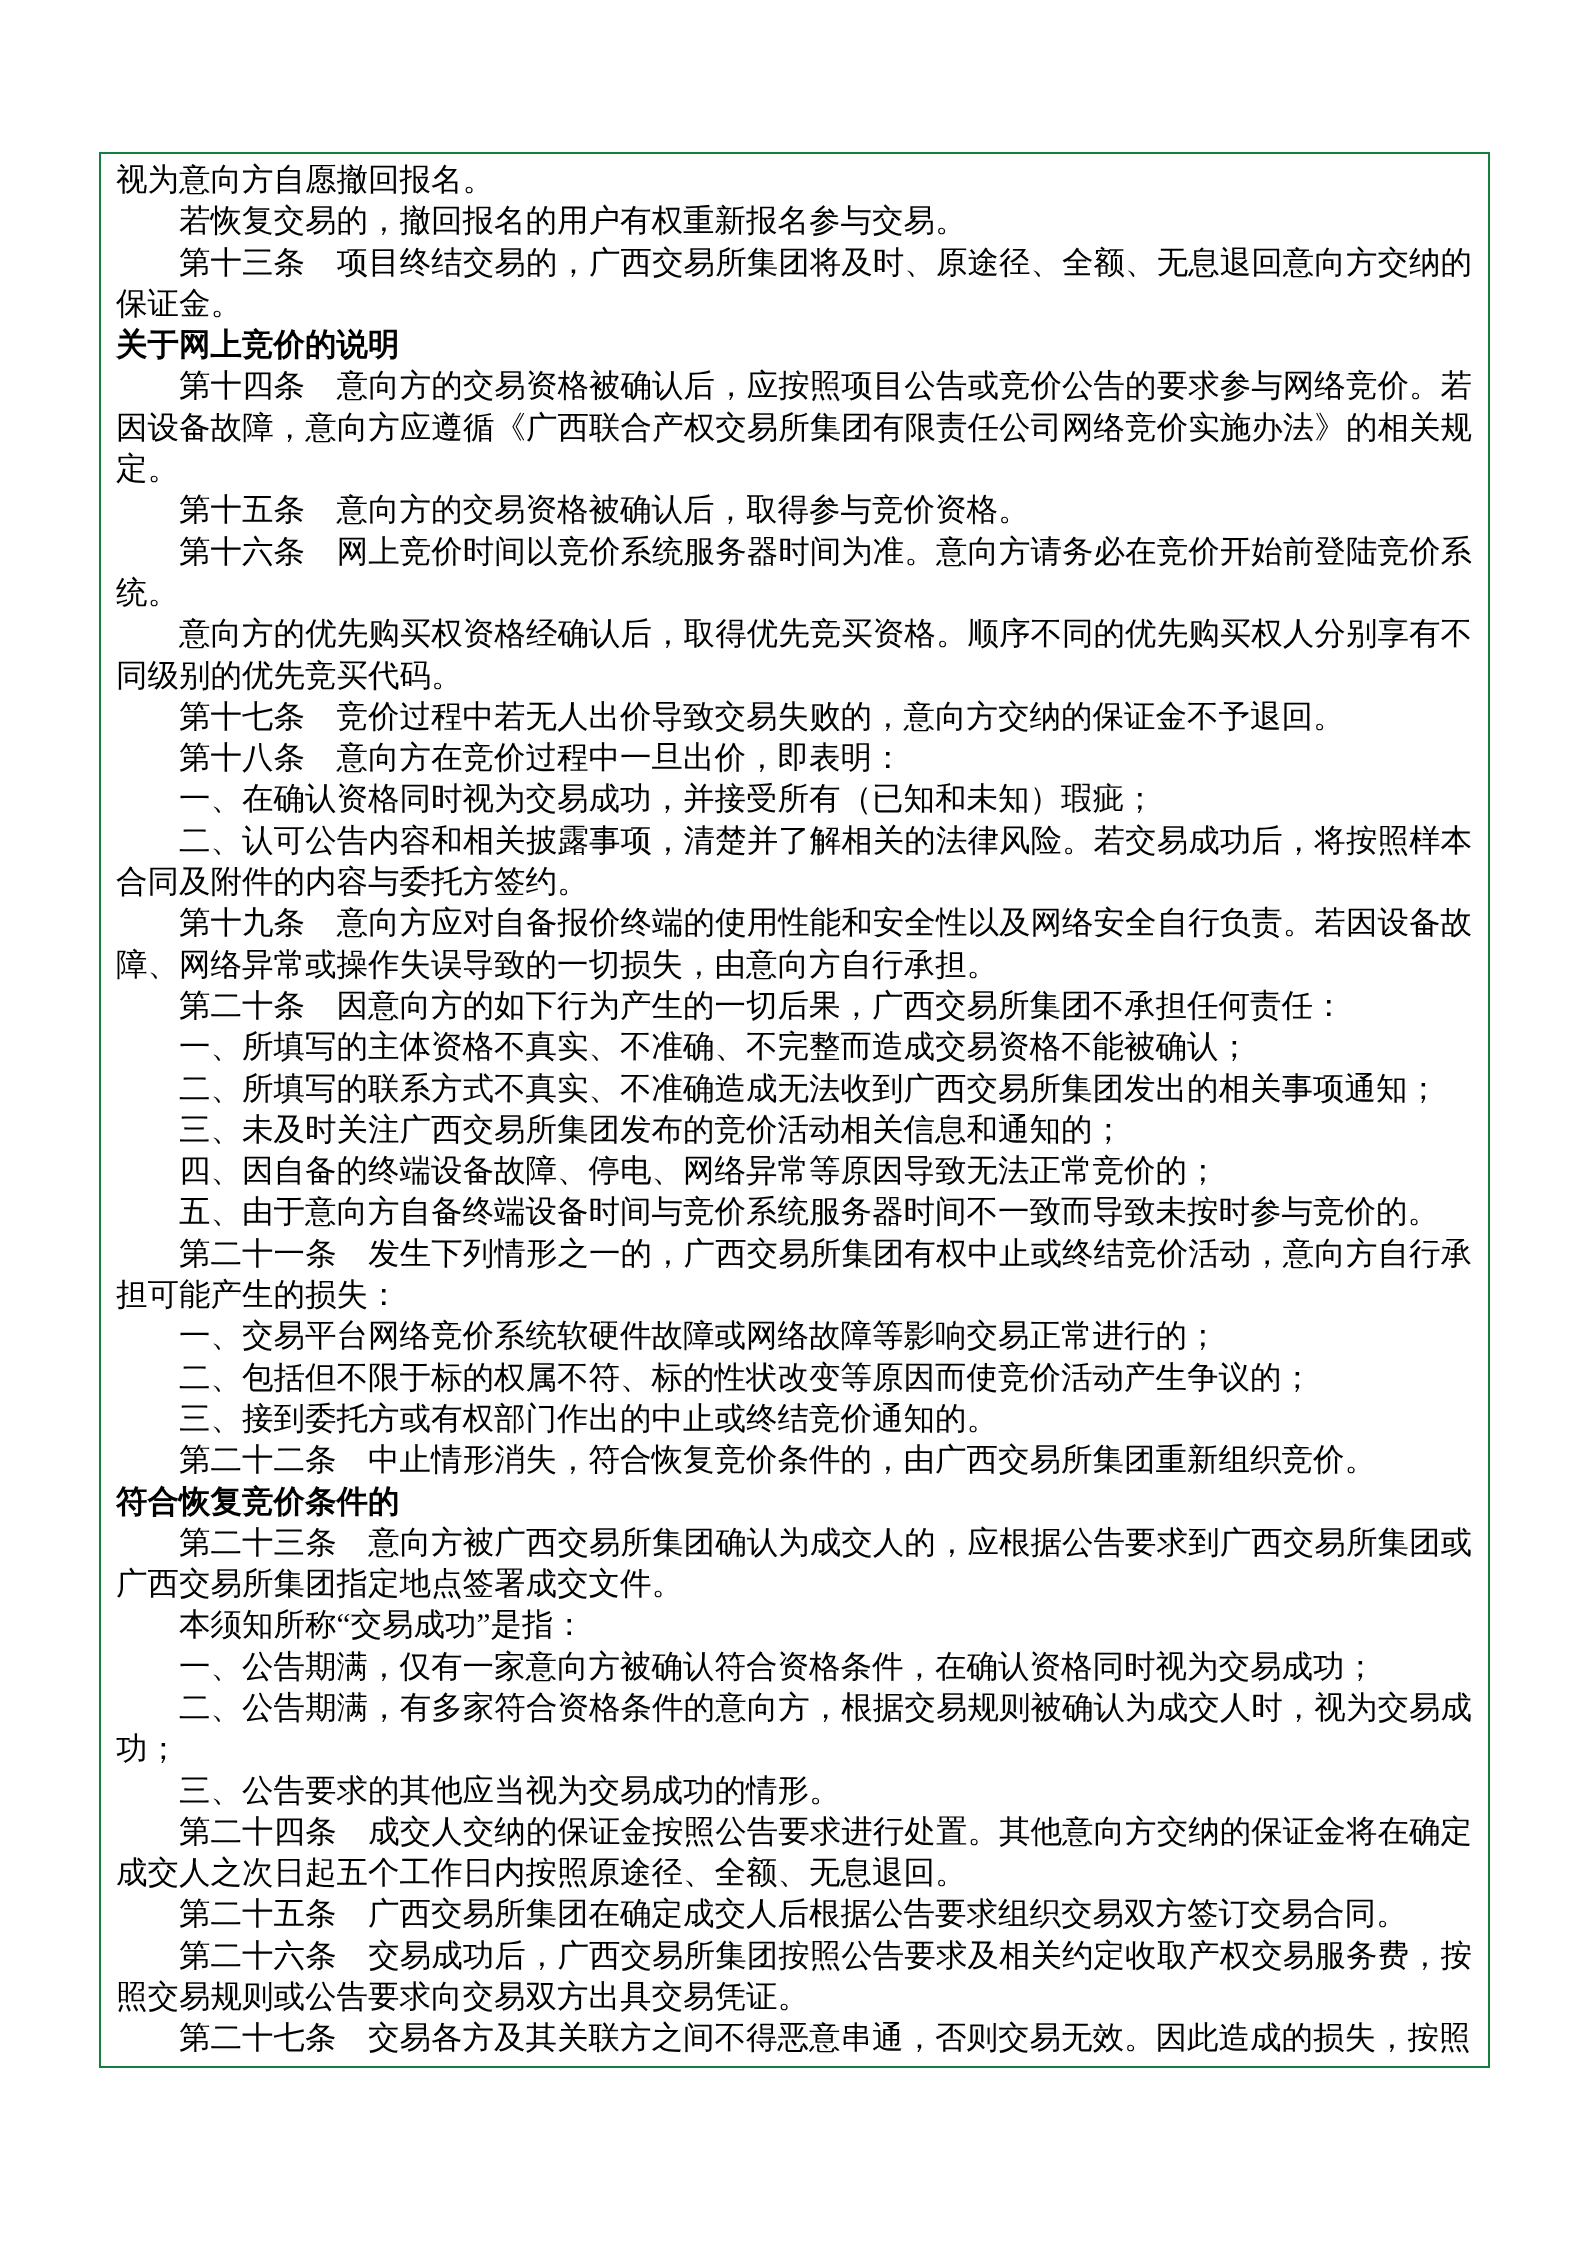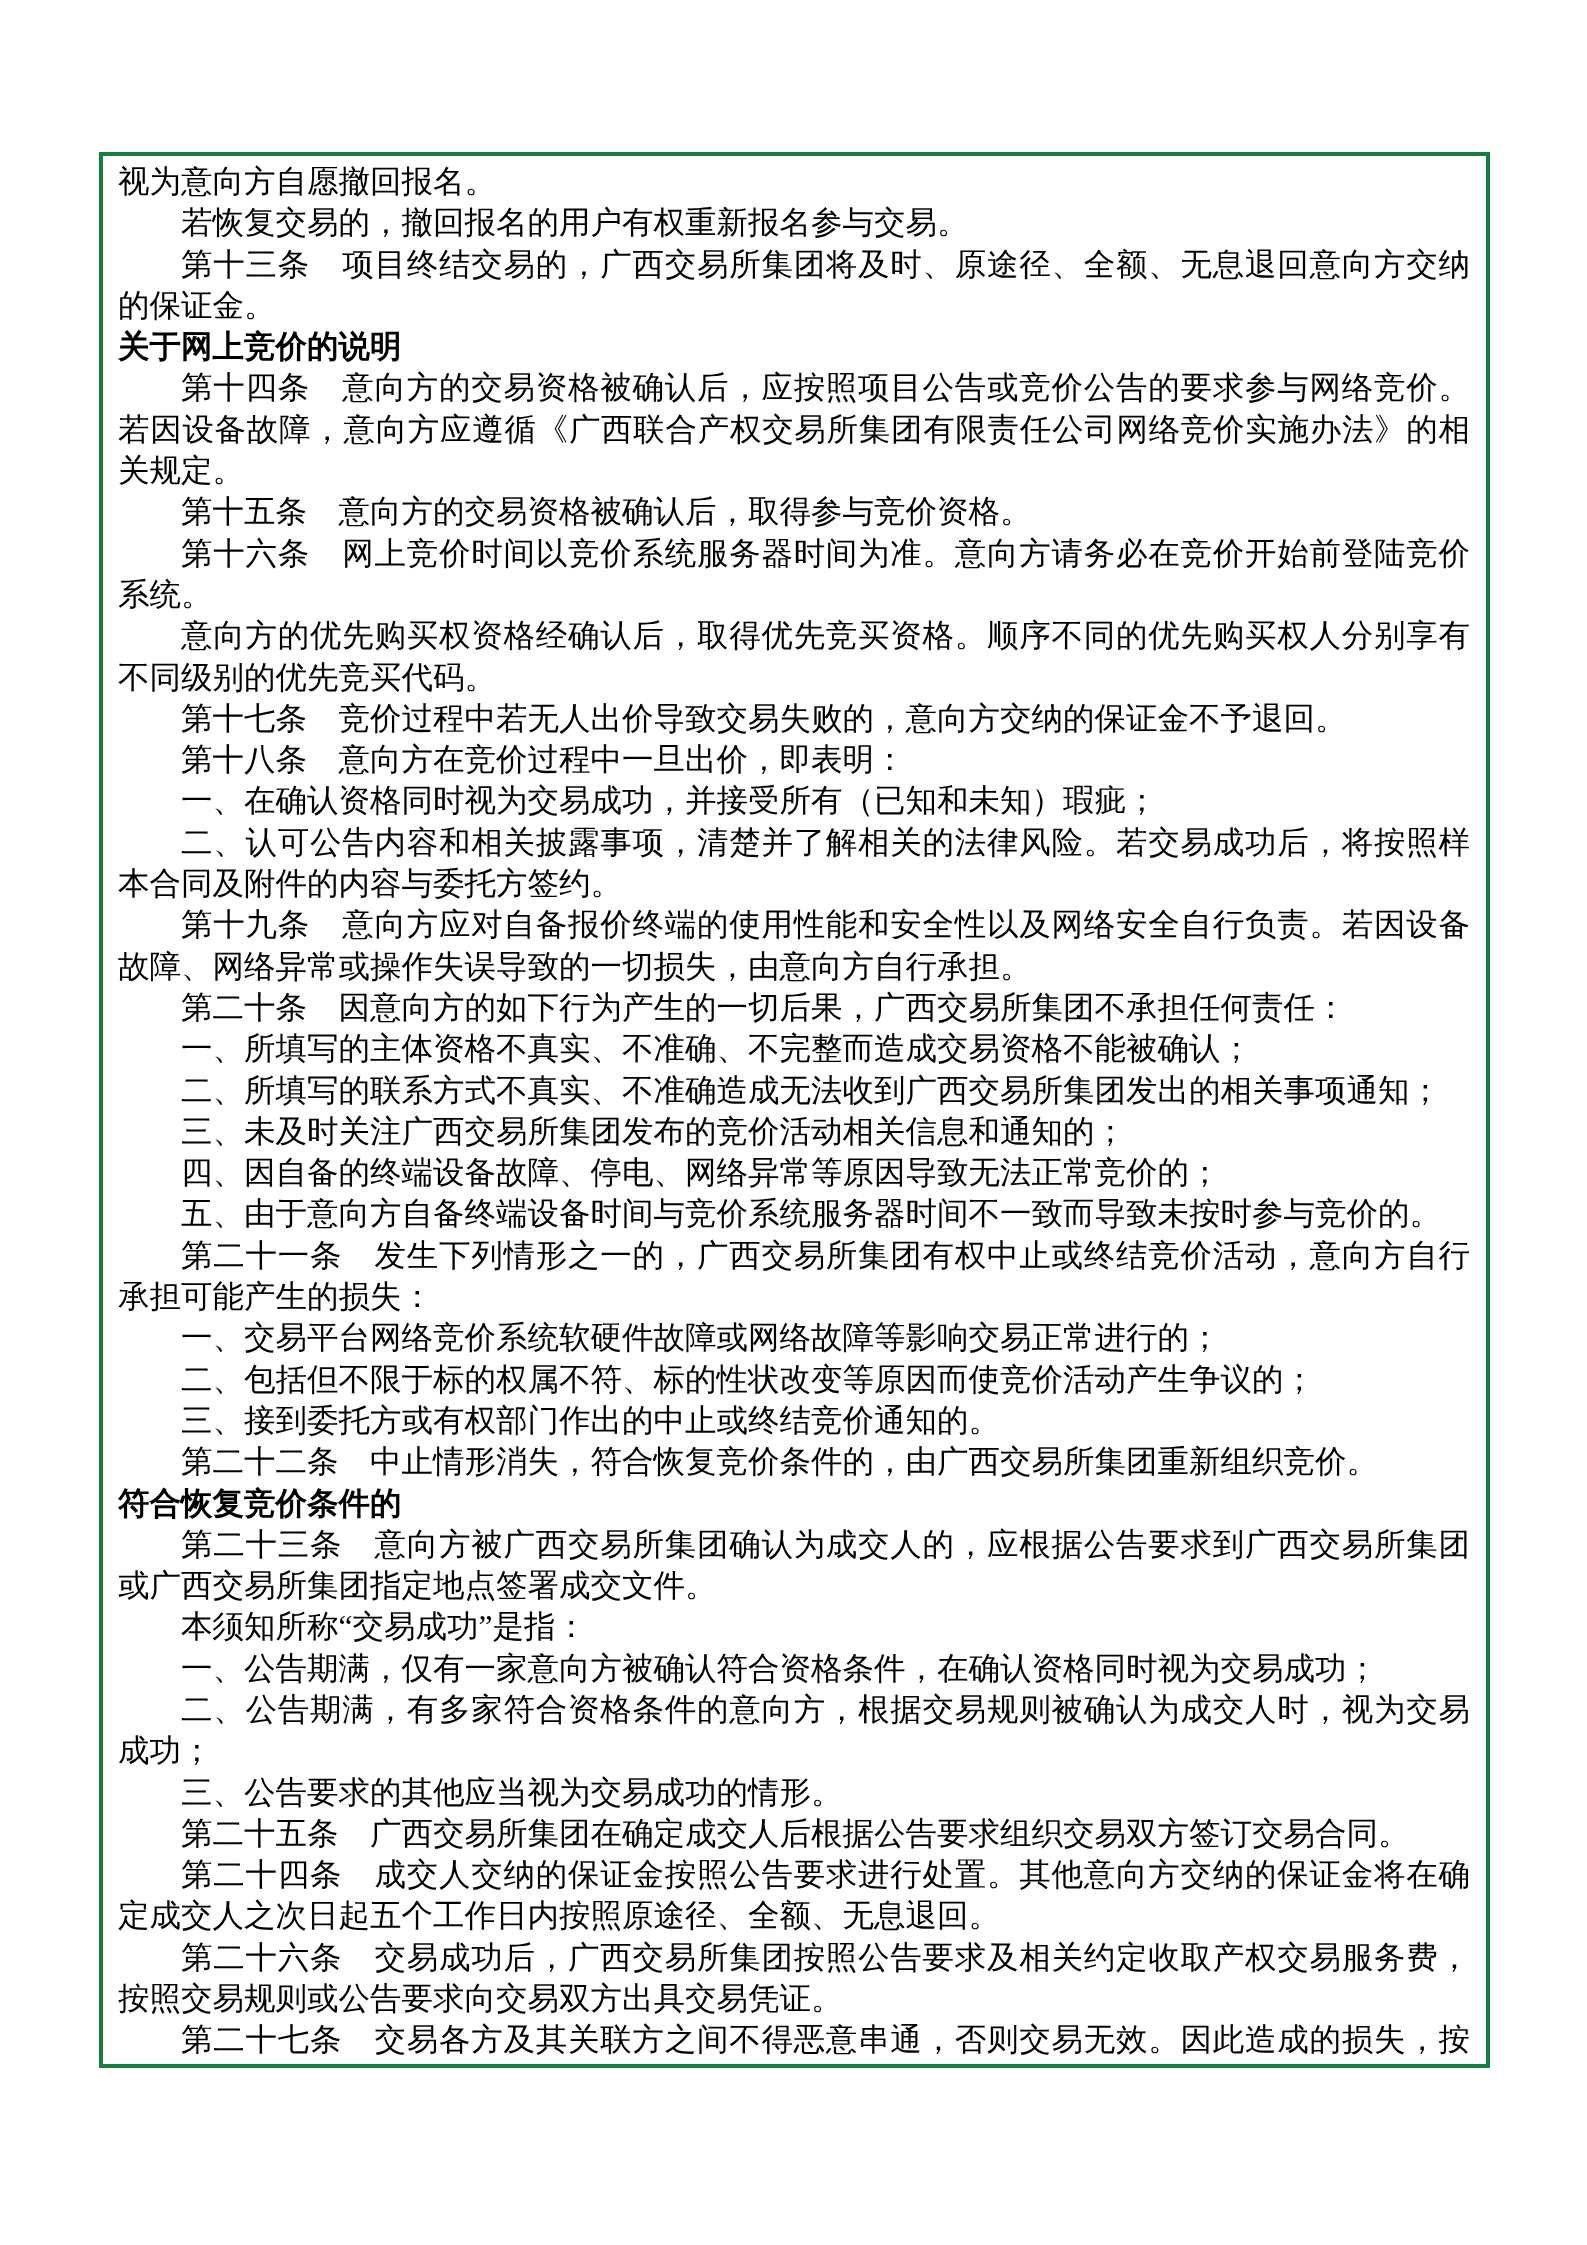--- a/index.html
+++ b/index.html
@@ -13,21 +13,21 @@
     height: 2245px;
     background: #ffffff;
     overflow: hidden;
   }
   .doc-frame {
     position: absolute;
     left: 99px;
     top: 152px;
     width: 1391px;
     height: 1916px;
-    border: 4px solid #15803d;
+    border: 2px solid #15803d;
     box-sizing: border-box;
     padding: 5px 16px 0 15px;
     overflow: hidden;
   }
   .doc-frame p {
     margin: 0;
     font-family: "Liberation Serif", "DejaVu Serif", serif;
     font-size: 31.5px;
     line-height: 41.3px;
     color: #000000;
@@ -71,18 +71,18 @@
     <p class="indent">一、交易平台网络竞价系统软硬件故障或网络故障等影响交易正常进行的；</p>
     <p class="indent">二、包括但不限于标的权属不符、标的性状改变等原因而使竞价活动产生争议的；</p>
     <p class="indent">三、接到委托方或有权部门作出的中止或终结竞价通知的。</p>
     <p class="indent">第二十二条　中止情形消失，符合恢复竞价条件的，由广西交易所集团重新组织竞价。</p>
     <p class="heading">符合恢复竞价条件的</p>
     <p class="indent">第二十三条　意向方被广西交易所集团确认为成交人的，应根据公告要求到广西交易所集团或广西交易所集团指定地点签署成交文件。</p>
     <p class="indent">本须知所称“交易成功”是指：</p>
     <p class="indent">一、公告期满，仅有一家意向方被确认符合资格条件，在确认资格同时视为交易成功；</p>
     <p class="indent">二、公告期满，有多家符合资格条件的意向方，根据交易规则被确认为成交人时，视为交易成功；</p>
     <p class="indent">三、公告要求的其他应当视为交易成功的情形。</p>
+    <p class="indent">第二十四条　成交人交纳的保证金按照公告要求进行处置。其他意向方交纳的保证金将在确定成交人之次日起五个工作日内按照原途径、全额、无息退回。</p>
     <p class="indent">第二十五条　广西交易所集团在确定成交人后根据公告要求组织交易双方签订交易合同。</p>
-    <p class="indent">第二十四条　成交人交纳的保证金按照公告要求进行处置。其他意向方交纳的保证金将在确定成交人之次日起五个工作日内按照原途径、全额、无息退回。</p>
     <p class="indent">第二十六条　交易成功后，广西交易所集团按照公告要求及相关约定收取产权交易服务费，按照交易规则或公告要求向交易双方出具交易凭证。</p>
     <p class="indent">第二十七条　交易各方及其关联方之间不得恶意串通，否则交易无效。因此造成的损失，按照</p>
   </div>
 </div>
 
 </body></html>

